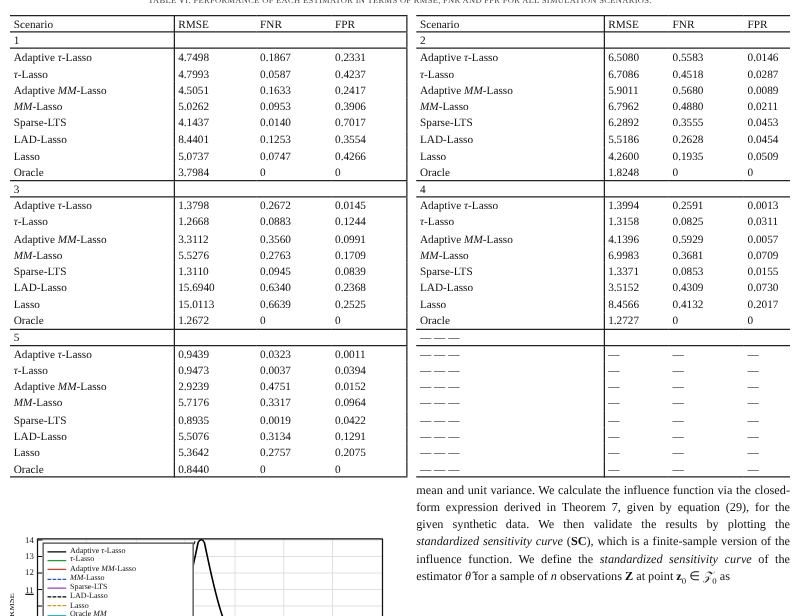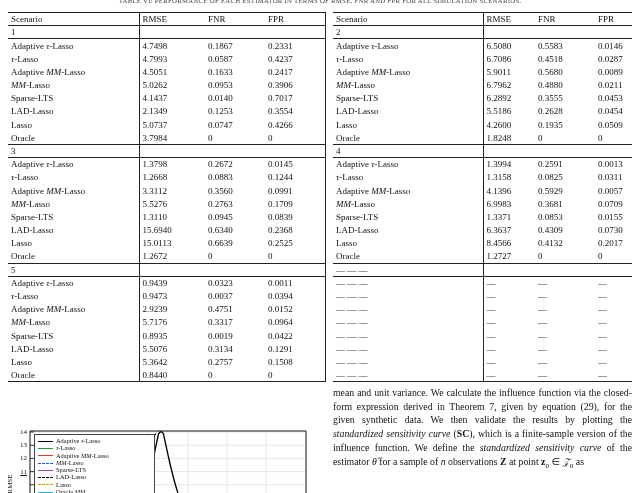--- a/index.html
+++ b/index.html
@@ -102,21 +102,21 @@
             <td class="c3">0.3906</td>
           </tr>
           <tr class="method">
             <td class="c0">Sparse-LTS</td>
             <td class="c1">4.1437</td>
             <td class="c2">0.0140</td>
             <td class="c3">0.7017</td>
           </tr>
           <tr class="method">
             <td class="c0">LAD-Lasso</td>
-            <td class="c1">2.1349</td>
+            <td class="c1">8.4401</td>
             <td class="c2">0.1253</td>
             <td class="c3">0.3554</td>
           </tr>
           <tr class="method">
             <td class="c0">Lasso</td>
             <td class="c1">5.0737</td>
             <td class="c2">0.0747</td>
             <td class="c3">0.4266</td>
           </tr>
           <tr class="method rule">
@@ -218,21 +218,21 @@
           <tr class="method">
             <td class="c0">LAD-Lasso</td>
             <td class="c1">5.5076</td>
             <td class="c2">0.3134</td>
             <td class="c3">0.1291</td>
           </tr>
           <tr class="method">
             <td class="c0">Lasso</td>
             <td class="c1">5.3642</td>
             <td class="c2">0.2757</td>
-            <td class="c3">0.1508</td>
+            <td class="c3">0.2075</td>
           </tr>
           <tr class="method rule">
             <td class="c0">Oracle</td>
             <td class="c1">0.8440</td>
             <td class="c2">0</td>
             <td class="c3">0</td>
           </tr>
         </tbody>
       </table>
     <table class="half right">
@@ -328,21 +328,21 @@
             <td class="c3">0.0709</td>
           </tr>
           <tr class="method">
             <td class="c0">Sparse-LTS</td>
             <td class="c1">1.3371</td>
             <td class="c2">0.0853</td>
             <td class="c3">0.0155</td>
           </tr>
           <tr class="method">
             <td class="c0">LAD-Lasso</td>
-            <td class="c1">6.3637</td>
+            <td class="c1">3.5152</td>
             <td class="c2">0.4309</td>
             <td class="c3">0.0730</td>
           </tr>
           <tr class="method">
             <td class="c0">Lasso</td>
             <td class="c1">8.4566</td>
             <td class="c2">0.4132</td>
             <td class="c3">0.2017</td>
           </tr>
           <tr class="method rule">

